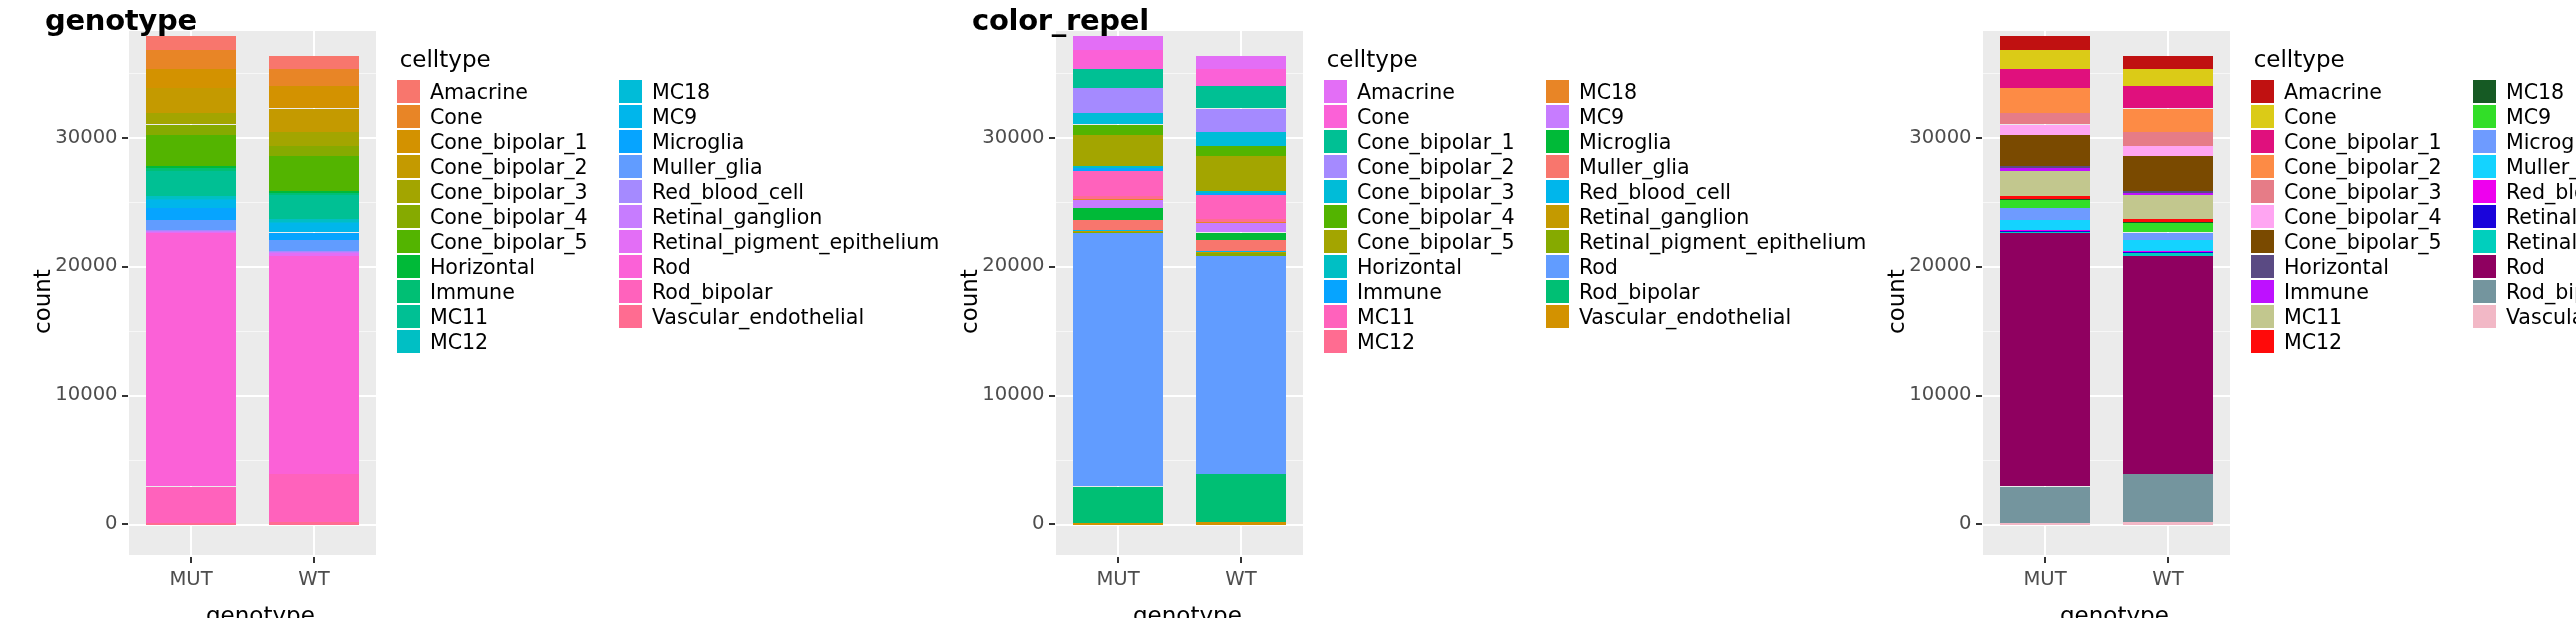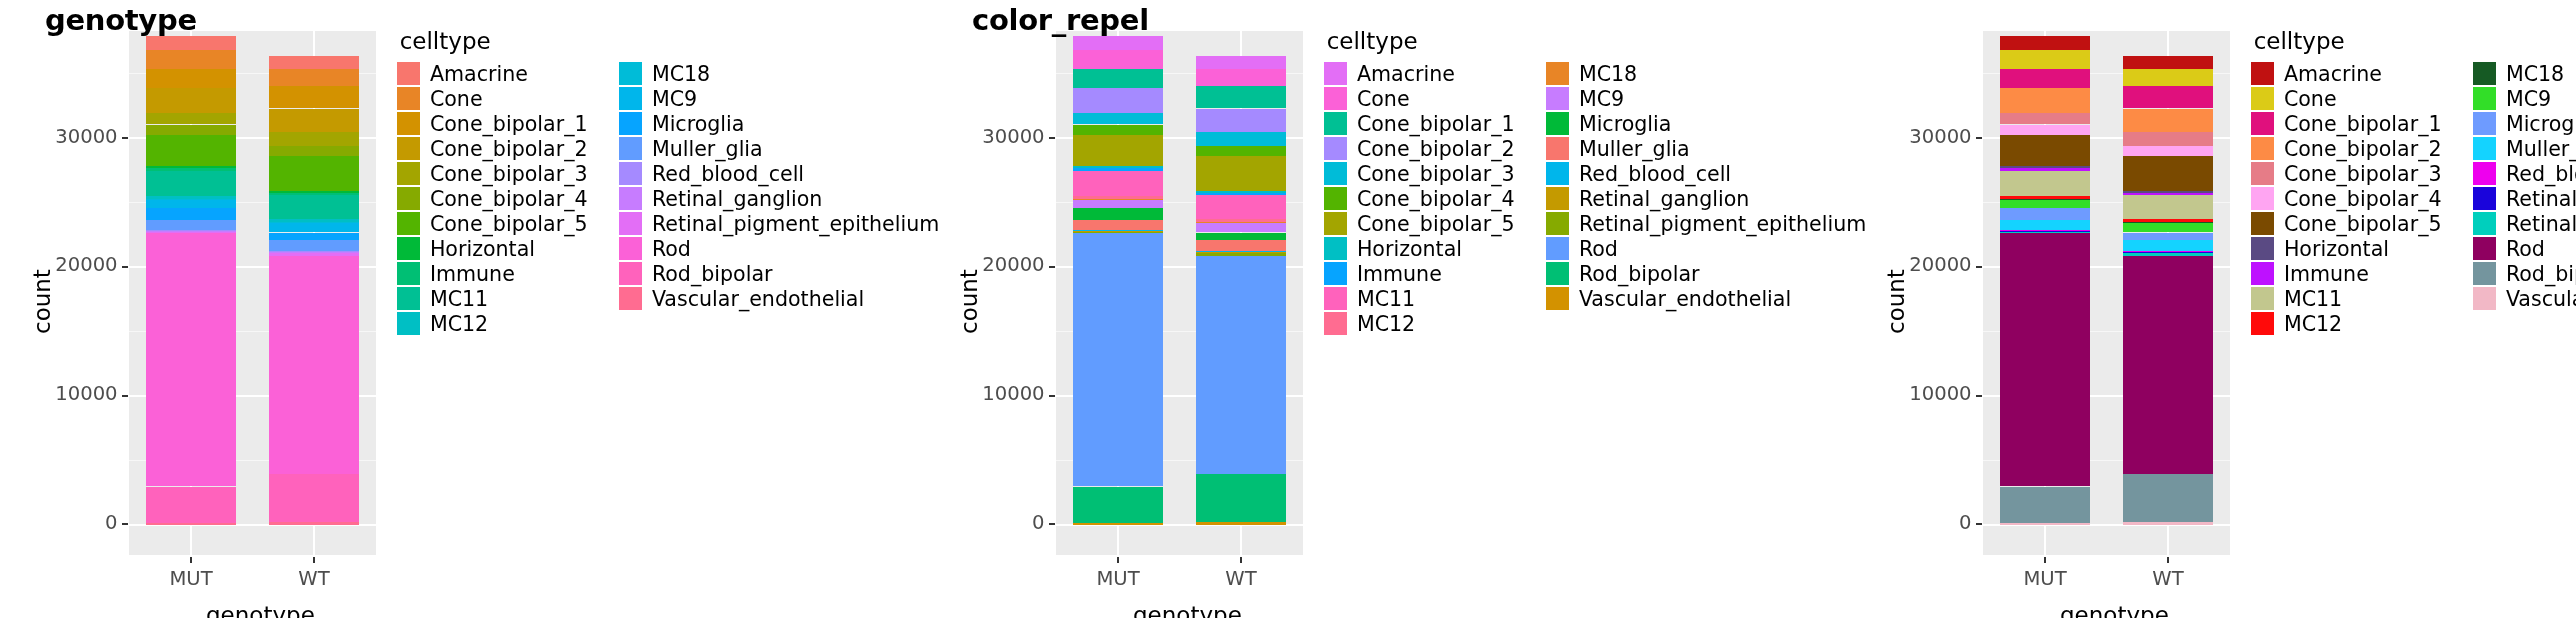--- a/index.html
+++ b/index.html
@@ -40,21 +40,21 @@
   .xtickmark { position:absolute; width:2.1px; height:6.2px; background:#333; }
 
   .pane { position:absolute; background:#ebebeb; overflow:hidden; }
   .gridmaj { position:absolute; left:0; width:100%; height:2.1px; background:#ffffff; }
   .gridmin { position:absolute; left:0; width:100%; height:1px; background:#f7f7f7; }
   .gridvert { position:absolute; top:0; height:100%; width:2.1px; background:#ffffff; }
   .bar { position:absolute; }
   .seg { position:absolute; left:0; width:100%; }
 
   
-  .legend { position:relative; height:618px; padding-top:28px; }
+  .legend { position:relative; height:618px; padding-top:46px; }
   .legend-title { font-size:23px; color:#000; margin:0 0 7.2px 3.1px; white-space:nowrap; }
   .legend-cols { display:flex; gap:0px; }
   .legend-col { display:flex; flex-direction:column; }
   .legend-item { display:flex; align-items:center; height:25px; }
   .swatch { width:23px; height:23px; flex:0 0 23px; }
   .legend-label { font-size:20.6px; color:#000; margin-left:10.3px; white-space:nowrap; }
 </style>
 </head>
 <body>
 

